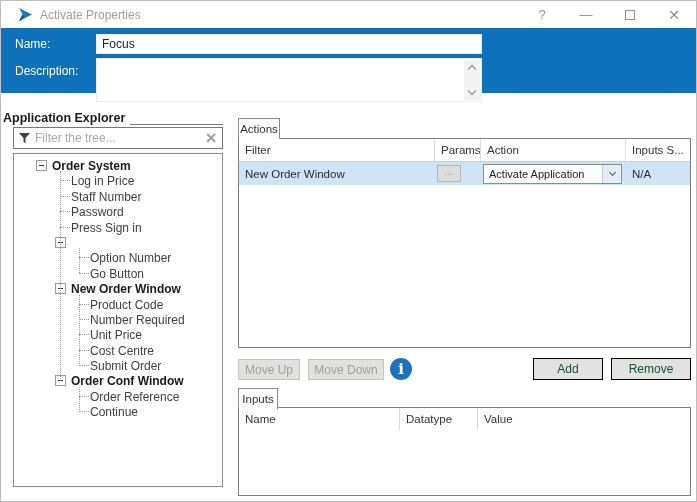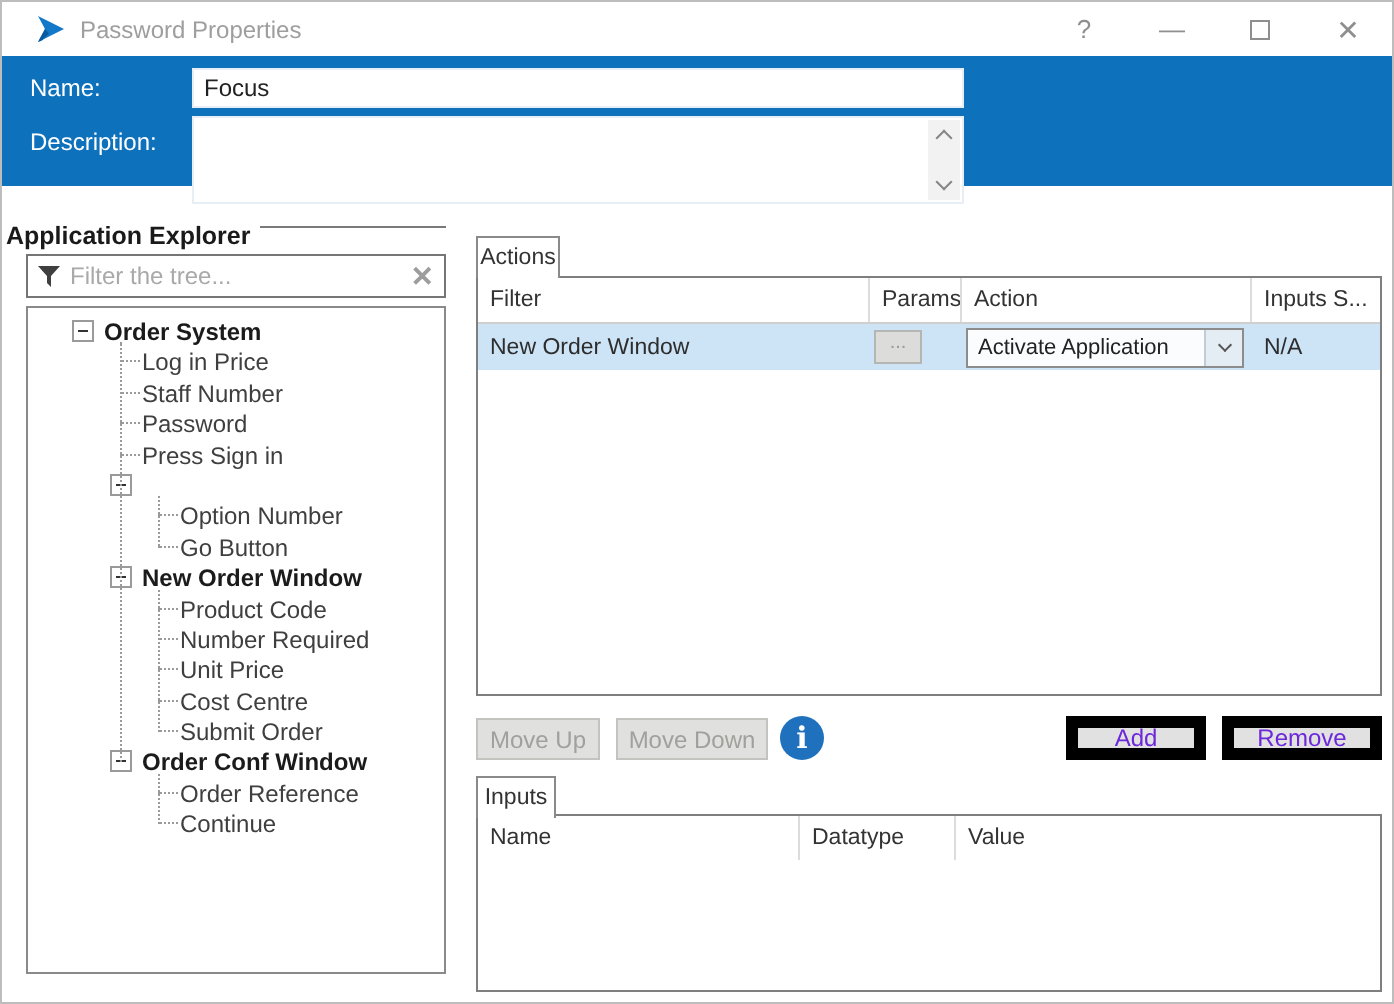--- a/index.html
+++ b/index.html
@@ -21,21 +21,21 @@
   .name-input { position:absolute; left:95px; top:6px; width:386px; height:20px; border:1px solid #e8eef5; background:#fff; font-family:"Liberation Sans",sans-serif; font-size:12px; padding:0 5px; color:#222; outline:none; }
   .desc-wrap { position:absolute; left:95px; top:30px; width:386px; height:44px; background:#fff; border:1px solid #e8eef5; }
   .desc-area { position:absolute; left:0; top:0; width:366px; height:42px; border:none; resize:none; outline:none; font-family:"Liberation Sans",sans-serif; font-size:12px; }
   .vscroll { position:absolute; right:1px; top:1px; width:16px; height:40px; background:#f2f2f2; }
   .scroll-arrow { position:absolute; left:0; width:16px; height:15px; display:flex; align-items:center; justify-content:center; background:#f2f2f2; }
   .chev { display:inline-block; width:6px; height:6px; border-left:1px solid #868686; border-bottom:1px solid #868686; }
   .chev.up { transform:rotate(135deg); margin-top:3px; }
   .chev.down { transform:rotate(-45deg); margin-bottom:3px; }
 
   
-  .explorer-title { position:absolute; left:2px; top:110px; width:220px; display:flex; align-items:flex-start; }
+  .explorer-title { position:absolute; left:2px; top:110px; width:220px; display:flex; align-items:flex-end; }
   .explorer-title span { font-weight:bold; font-size:12.5px; color:#1a1a1a; white-space:nowrap; }
   .explorer-title .hline { flex:1; border-top:1px solid #7a7a7a; margin-left:5px; margin-top:2px; }
   .filter-box { position:absolute; left:12px; top:126px; width:210px; height:22px; border:1px solid #767676; background:#fff; display:flex; align-items:center; padding:0 5px; }
   .filter-input { flex:1; border:none; outline:none; background:transparent; font-family:"Liberation Sans",sans-serif; font-size:12px; color:#444; margin-left:5px; min-width:0; }
   .filter-input::placeholder { color:#a9a9a9; }
   .filter-clear { color:#9d9d9d; font-size:14px; font-weight:bold; line-height:1; }
   .tree-box { position:absolute; left:12px; top:152px; width:210px; height:334px; border:1px solid #8a8a8a; background:#fff; overflow:hidden; }
   .tree-row { position:absolute; left:0; right:0; height:15.4px; }
   .tree-label { position:absolute; top:1px; font-size:12px; color:#3f3f3f; white-space:nowrap; }
   .tree-label.bold { font-weight:bold; color:#1b1b1b; }
@@ -55,35 +55,35 @@
   .grid-row-selected { display:flex; height:23px; background:#cde3f6; }
   .gr-cell { display:flex; align-items:center; padding-left:6px; font-size:11.5px; color:#2d2d2d; overflow:hidden; white-space:nowrap; }
   .params-btn { width:24px; height:17px; margin-left:2px; background:#dcdcda; border:1px solid #b5b5b2; color:#9a9a98; font-size:10px; display:flex; align-items:center; justify-content:center; padding-bottom:4px; }
   .combo { width:139px; height:20px; background:#fafcfe; border:1px solid #8c8c8c; display:flex; align-items:center; position:relative; }
   .combo-label { flex:1; padding-left:5px; font-size:11px; color:#222; white-space:nowrap; overflow:hidden; }
   .combo-btn { width:19px; height:100%; border-left:1px solid #c2ccd6; background:#e4ecf4; display:flex; align-items:center; justify-content:center; }
   .combo-btn .chev { width:5px; height:5px; border-color:#555; }
 
   
   .btn { position:absolute; height:22px; display:flex; align-items:center; justify-content:center; font-size:12px; font-family:"Liberation Sans",sans-serif; }
-  .btn.enabled { background:#e1e1e1; border:6px solid #000000; color:#6d28d9; }
+  .btn.enabled { background:#e1e1e1; border:1px solid #000000; color:#14532d; }
   .btn.disabled { background:#e0e0de; border:1px solid #c3c3c0; color:#a0a09c; }
   .info-badge { position:absolute; width:22px; height:22px; border-radius:50%; background:#2071bd; color:#fff; display:flex; align-items:center; justify-content:center; font-family:"DejaVu Serif", serif; font-weight:bold; font-size:15px; }
 </style>
 </head>
 <body>
 
 <div class="window">
 
   <div class="titlebar">
     <svg class="app-icon" viewBox="0 0 15 15">
       <polygon points="1,1 14,7.5 1,14 4.5,7.5" fill="#1478c8"></polygon>
       <polygon points="1,14 4.5,7.5 6.5,9.8 3,13.2" fill="#0b5aa0"></polygon>
     </svg>
-    <span class="title-text">Password Properties</span>
+    <span class="title-text">Activate Properties</span>
     <div class="win-controls">
       <div class="win-btn">?</div>
       <div class="win-btn">—</div>
       <div class="win-btn">
           <span class="max-glyph"></span>
         </div>
       <div class="win-btn" style="font-size:14px;">✕</div>
     </div>
   </div>
 

